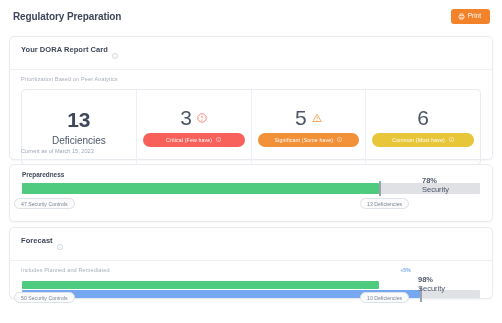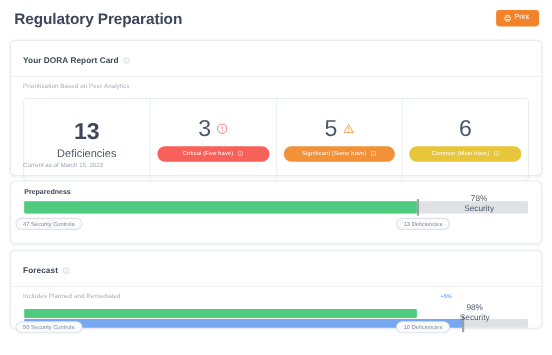--- a/index.html
+++ b/index.html
@@ -12,21 +12,21 @@
   }
   .page { position: relative; width: 502px; height: 323px; background: #fff; }
 
   
   .header {
     height: 33px;
     display: flex; align-items: center; justify-content: space-between;
     padding: 0 12px 0 13px;
   }
   .page-title {
-    font-size: 14px; font-weight: bold; color: #3d4759;
+    font-size: 10px; font-weight: bold; color: #3d4759;
     letter-spacing: -0.1px;
   }
   .print-btn {
     display: flex; align-items: center; gap: 3px;
     background: #f2832b; color: #fff;
     border: none; border-radius: 3px;
     padding: 4px 9px 4px 7px;
     font-size: 6.5px; font-family: "Liberation Sans", sans-serif;
     cursor: pointer; line-height: 1;
   }
@@ -38,21 +38,21 @@
     background: #fff;
     border: 1px solid #e8ebf0;
     border-radius: 5px;
     box-shadow: 0 1px 2px rgba(16,24,40,0.04);
   }
   #card-report { top: 36px; height: 124px; }
   #card-prep   { top: 164px; height: 58px; }
   #card-forecast { top: 227px; height: 72px; }
 
   .card-head {
-    display: flex; align-items: center; gap: 4px;
+    display: flex; gap: 4px;
     padding: 8px 11px 6px 11px;
     border-bottom: 1px solid #eef0f4;
   }
   .card-title {
     font-size: 7.5px; font-weight: bold; color: #3d4759;
     letter-spacing: 0.05px;
   }
   .info-ico { display:block; }
   .card-sub {
     padding: 6px 11px 0 11px;
@@ -119,21 +119,21 @@
     position: absolute; top: -2px; width: 1.5px; height: calc(100% + 4px);
     background: #9aa1ae;
   }
   .marker.tall { top: -3px; height: calc(100% + 7px); }
 
   .pct-block {
     position: absolute; font-size: 7.5px; color: #4d5668; line-height: 1.25;
   }
   #prep-pct { left: 422px; top: 176px; }
   #fc-pct   { left: 418px; top: 275px; }
-  .pct-big { font-weight: normal; text-align: center; }
+  .pct-big { font-weight: bold; }
 
   .chip {
     position: absolute;
     display: flex; align-items: center; justify-content: center;
     height: 11px; padding: 0 6px;
     border: 1px solid #dde1e8; border-radius: 6px;
     background: #fbfbfc;
     font-size: 5.2px; color: #7d879a; white-space: nowrap;
     cursor: pointer;
   }

